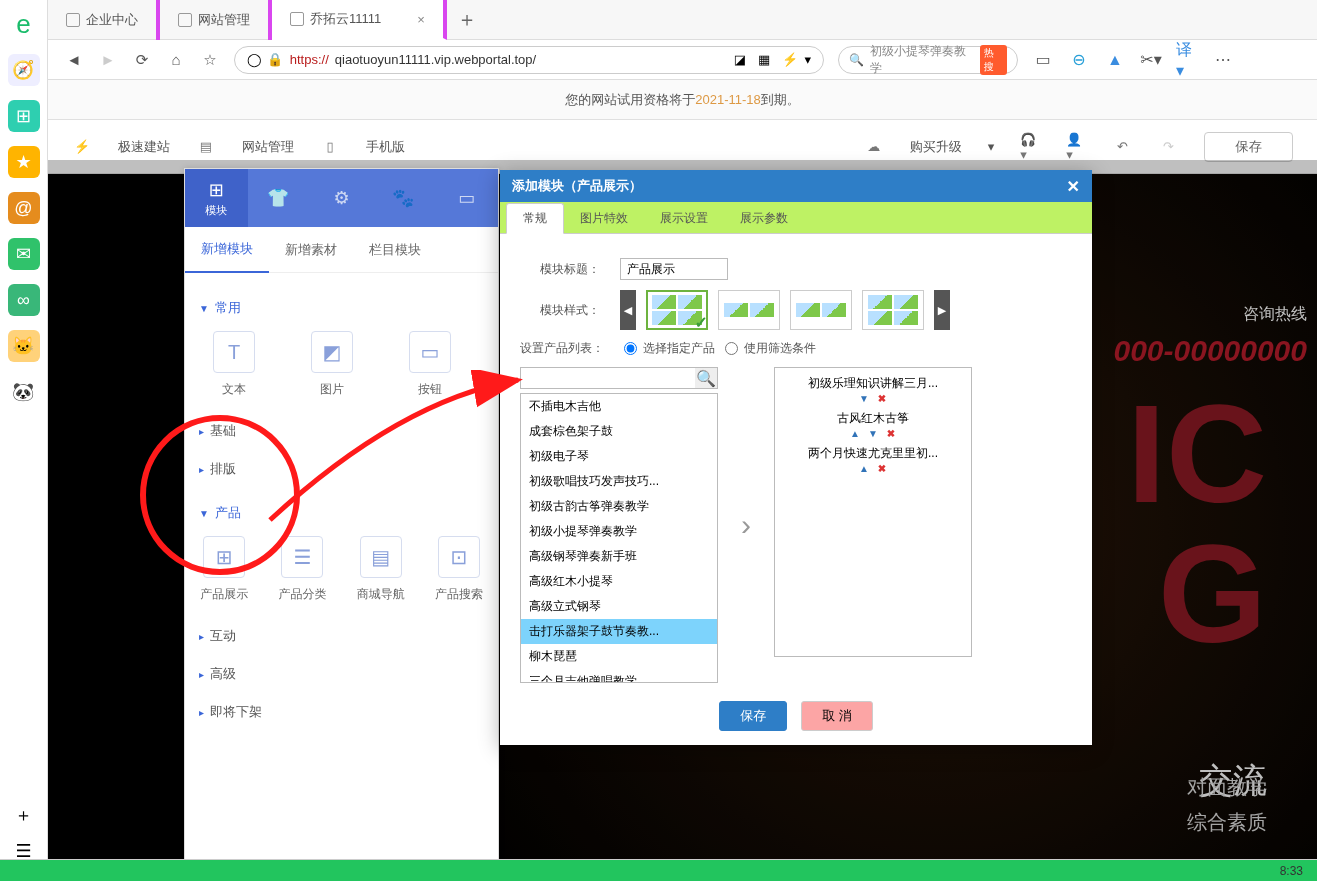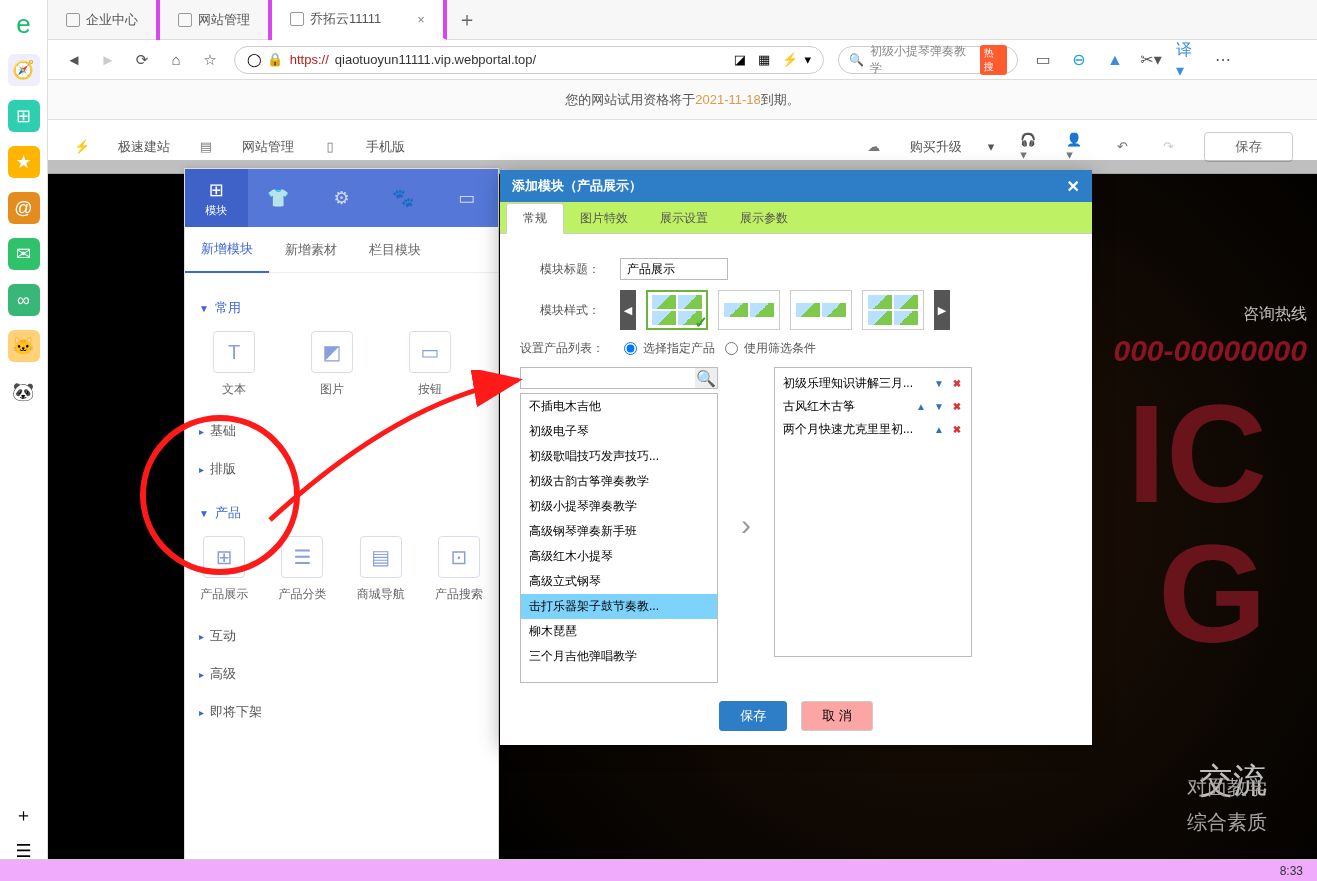--- a/index.html
+++ b/index.html
@@ -94,32 +94,32 @@
 .radio-row input { margin-right:2px; }
 .prods { display:flex; gap:14px; margin-top:6px; }
 .plist { width:198px; border:1px solid #bbb; height:290px; overflow:auto; font-size:12px; }
 .psearch { width:198px; height:22px; border:1px solid #bbb; display:flex; margin-bottom:4px; }
 .psearch input { flex:1; border:none; padding:0 6px; font-size:12px; outline:none; }
 .psearch .sic { width:22px; background:#eee; display:flex; align-items:center; justify-content:center; color:#3173b8; }
 .plist .pi { padding:4px 8px; cursor:pointer; }
 .plist .pi.sel { background:#7dd3fc; }
 .parrow { width:28px; display:flex; align-items:center; justify-content:center; color:#999; font-size:30px; align-self:center; }
 .selected { width:198px; border:1px solid #bbb; height:290px; font-size:12px; padding:4px 0; }
-.selected .si { padding:3px 8px; display:flex; align-items:center; justify-content:space-between; }
+.selected .si { padding:3px 8px; display:flex; align-items:center; justify-content:space-between;flex-direction:column; }
 .si .ops { display:flex; gap:6px; }
 .si .op { width:12px; height:12px; display:flex; align-items:center; justify-content:center; font-size:10px; }
 .op.up { color:#3173b8; }
 .op.dn { color:#3173b8; }
 .op.del { color:#d33; font-weight:bold; }
 .dlg-foot { position:absolute; bottom:14px; left:0; right:0; display:flex; justify-content:center; gap:14px; }
 .btn { padding:5px 20px; font-size:13px; border-radius:3px; border:1px solid #ccc; background:#fca5a5; }
 .btn.primary { background:#2e7ec7; color:#fff; border-color:#2e7ec7; }
 
 
-.taskbar { position:absolute; left:0; right:0; bottom:0; height:22px; background:#f0abfc; border-top:1px solid #ccc; display:flex; align-items:center; justify-content:flex-end; padding:0 14px; font-size:12px; color:#333; gap:10px; }
+.taskbar { position:absolute; left:0; right:0; bottom:0; height:22px; background:#22c55e; border-top:1px solid #ccc; display:flex; align-items:center; justify-content:flex-end; padding:0 14px; font-size:12px; color:#333; gap:10px; }
 </style>
 </head>
 <body>
 
 <div class="os-sidebar">
   <div class="os-ic" style="color:#1abc6b;font-size:26px">e</div>
   <div class="os-ic" style="background:#eef">🧭</div>
   <div class="os-ic" style="background:#2ecfb0;color:#fff">⊞</div>
   <div class="os-ic" style="background:#ffb400;color:#fff">★</div>
   <div class="os-ic" style="background:#e58c1e;color:#fff">@</div>
@@ -365,20 +365,21 @@
         </label>
     </div>
     <div class="prods">
       <div>
         <div class="psearch">
           <input style="">
           <div class="sic">🔍</div>
         </div>
         <div class="plist" id="plist">
             <div class="pi">不插电木吉他</div>
+            <div class="pi">成套棕色架子鼓</div>
             <div class="pi">初级电子琴</div>
             <div class="pi">初级歌唱技巧发声技巧...</div>
             <div class="pi">初级古韵古筝弹奏教学</div>
             <div class="pi">初级小提琴弹奏教学</div>
             <div class="pi">高级钢琴弹奏新手班</div>
             <div class="pi">高级红木小提琴</div>
             <div class="pi">高级立式钢琴</div>
             <div class="pi sel">击打乐器架子鼓节奏教...</div>
             <div class="pi">柳木琵琶</div>
             <div class="pi">三个月吉他弹唱教学</div>

